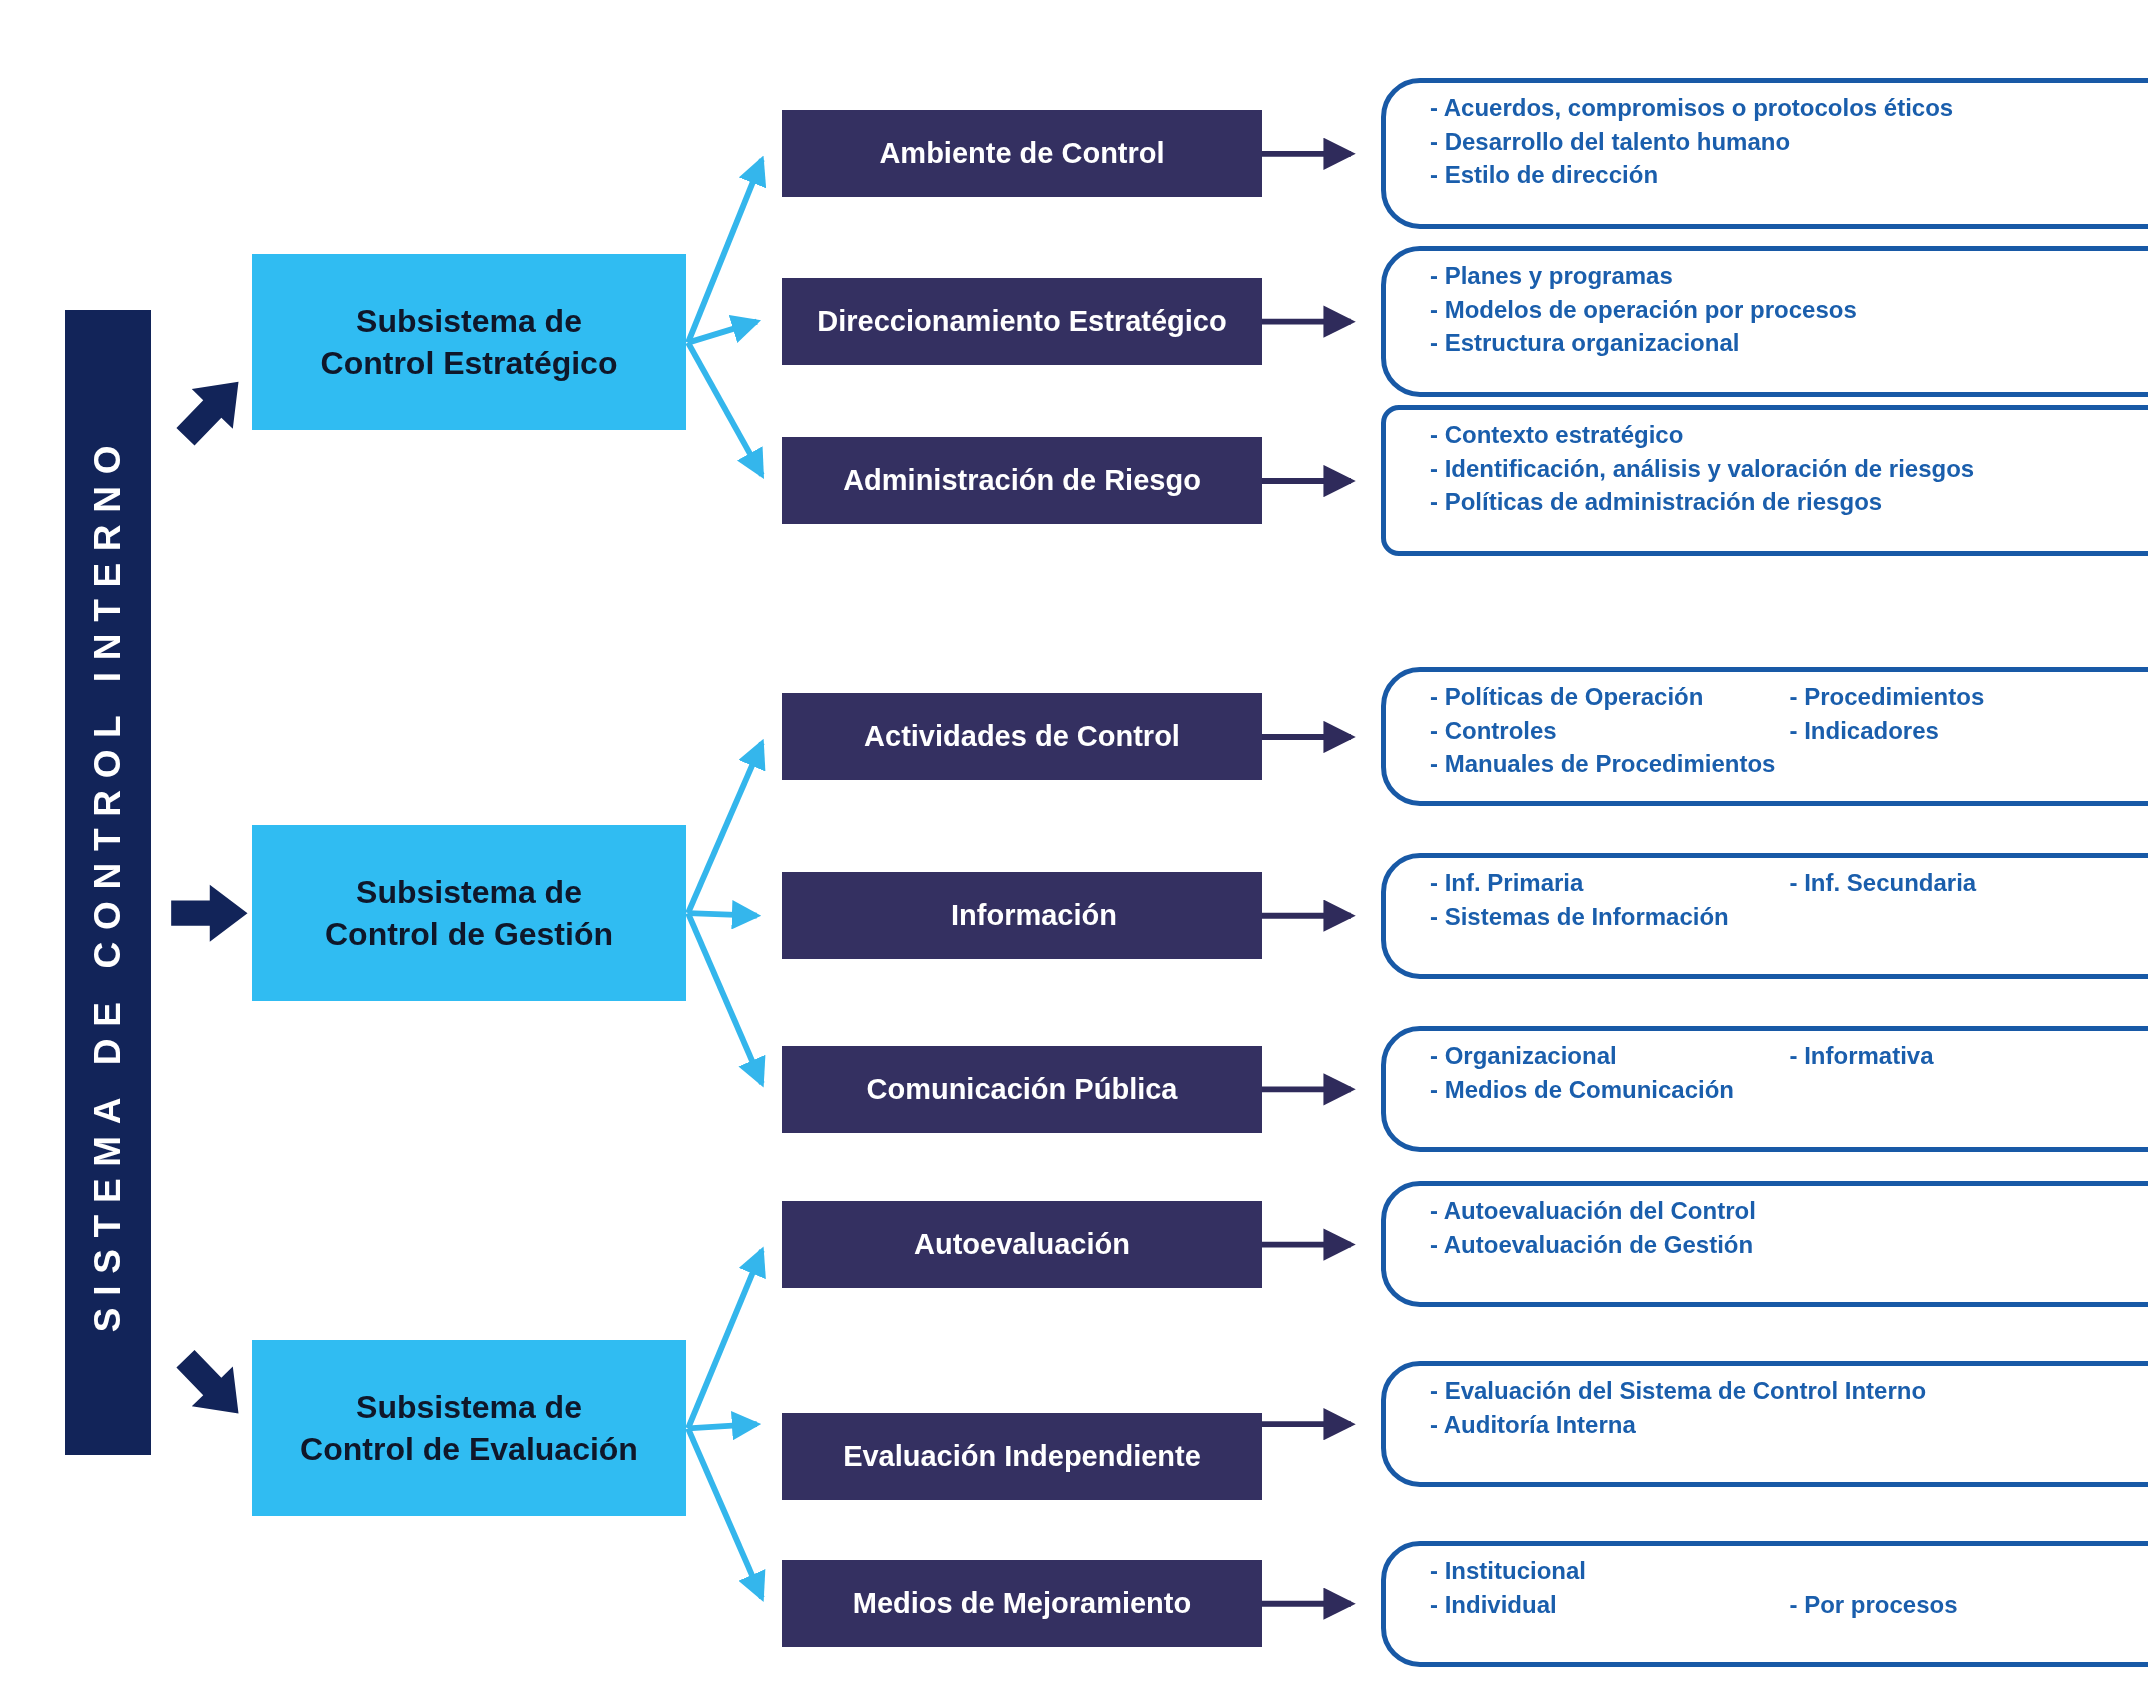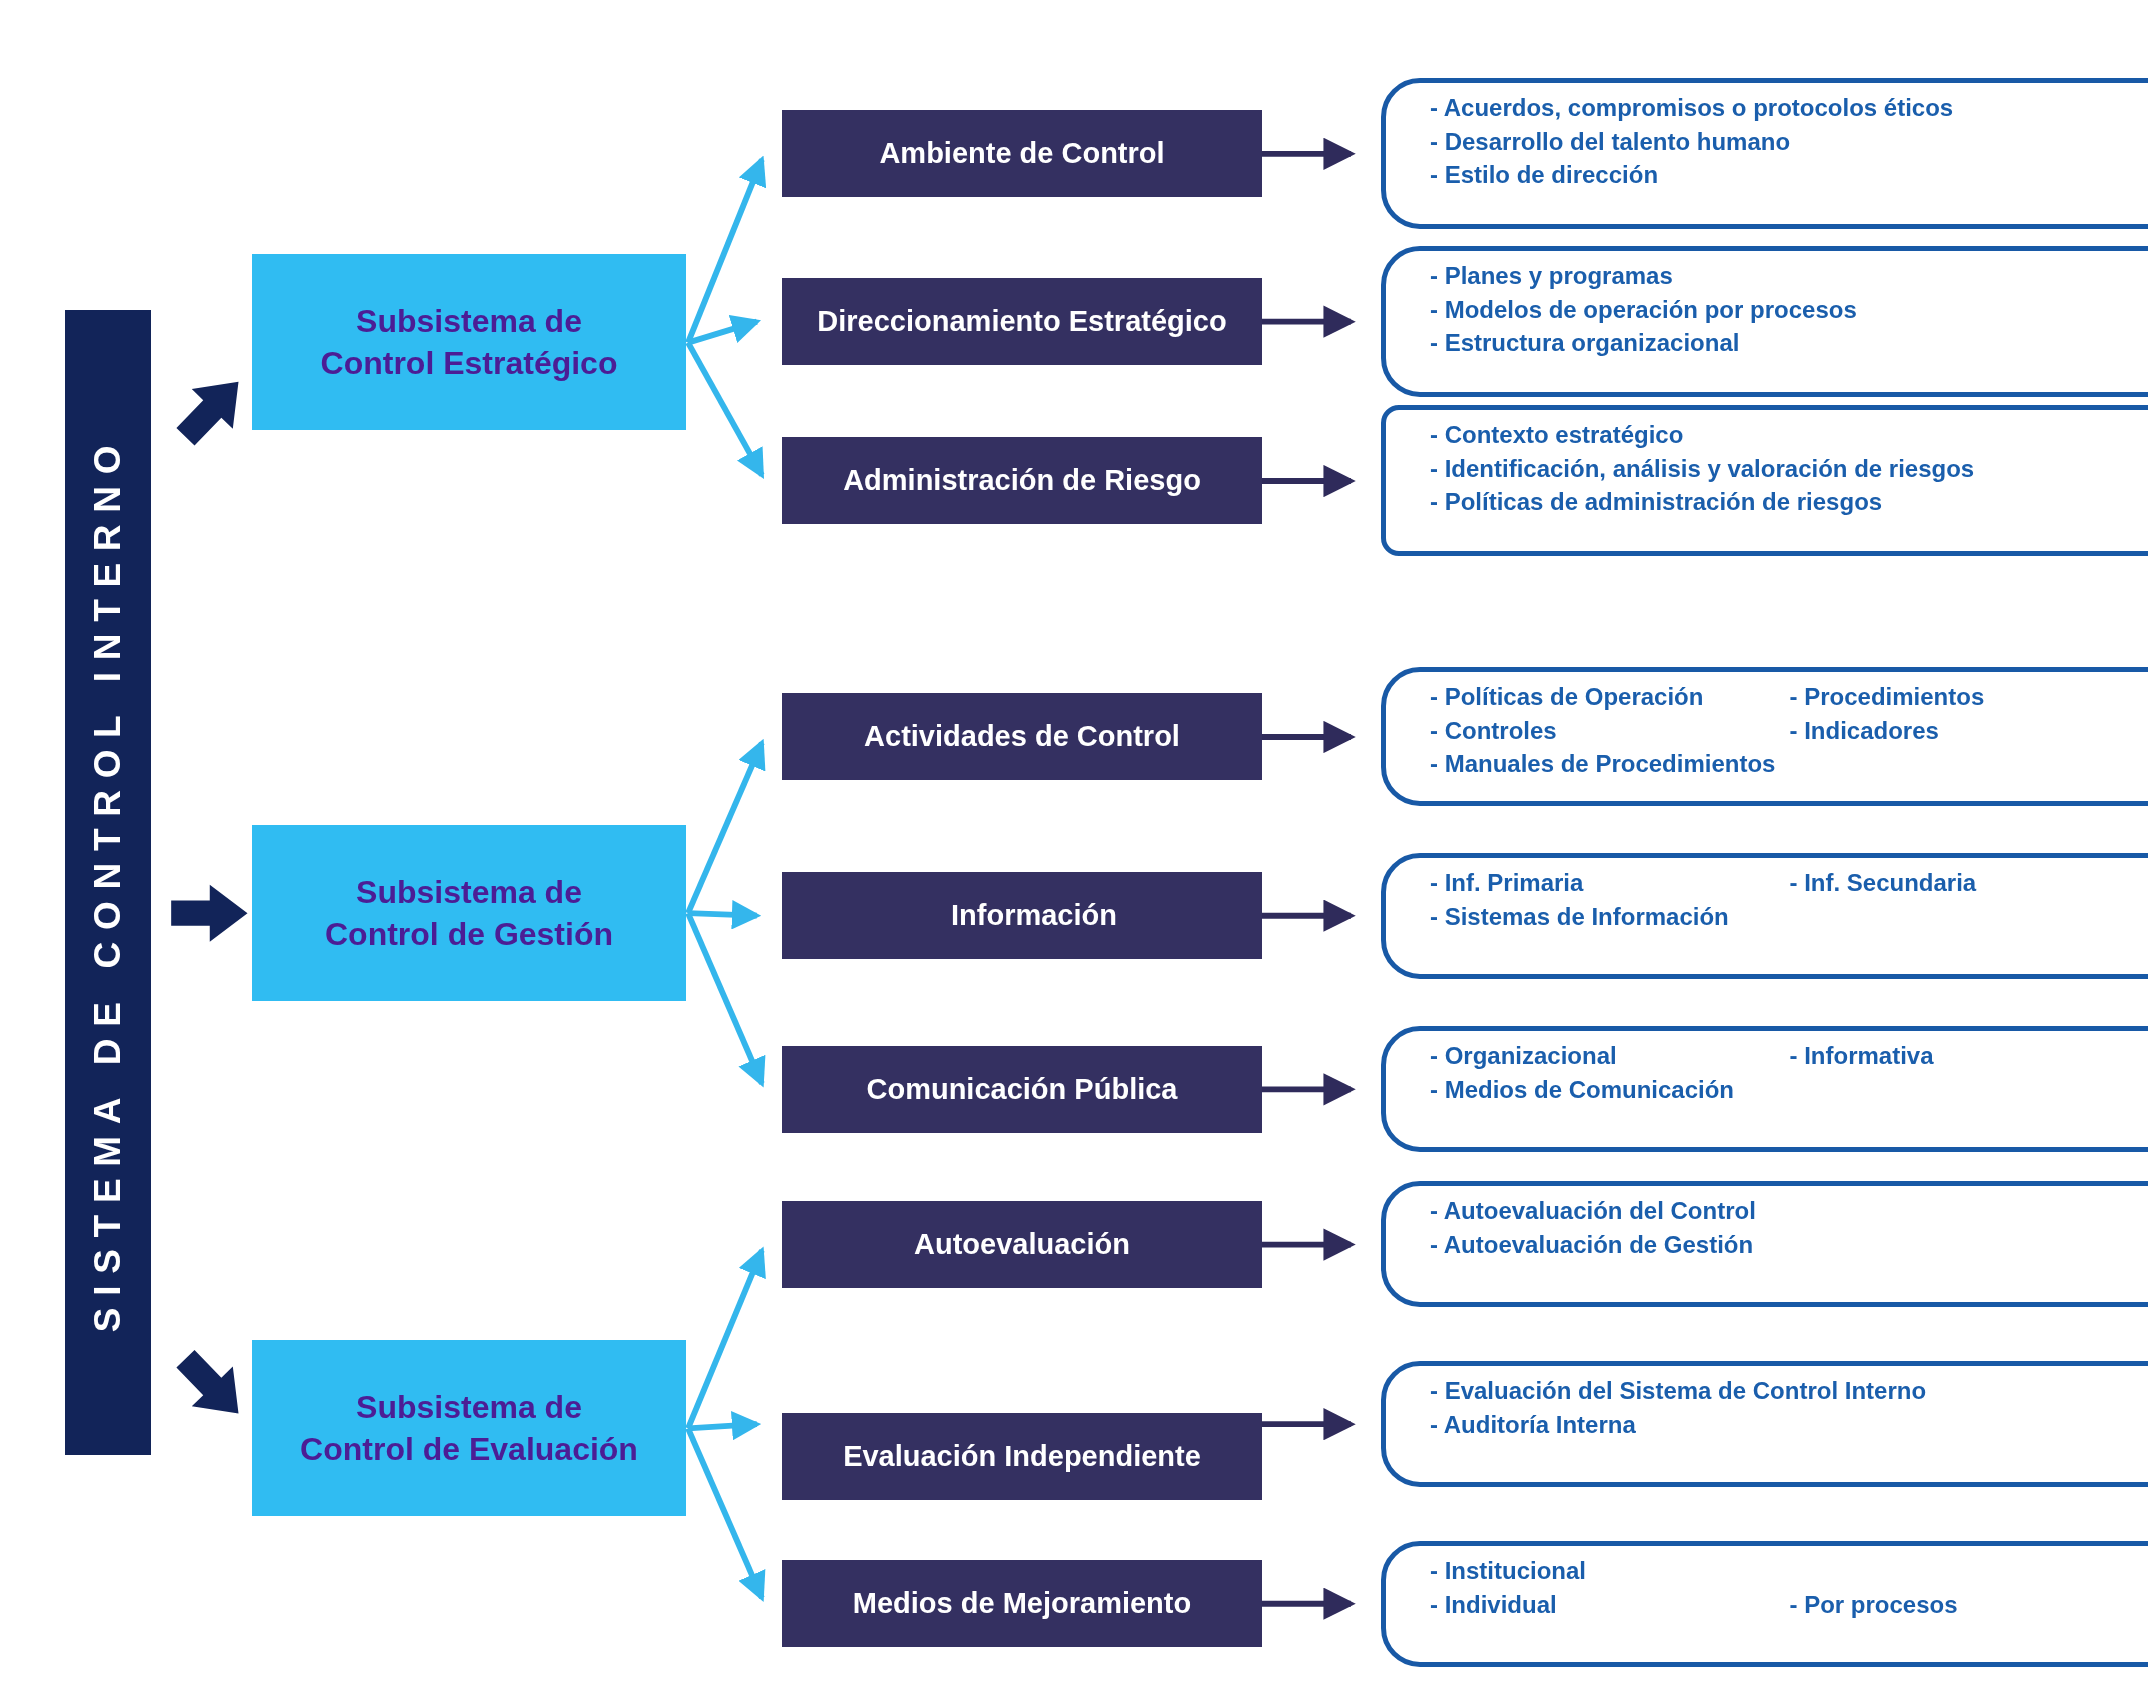--- a/index.html
+++ b/index.html
@@ -17,21 +17,21 @@
   }
   .vbar span{
     transform:rotate(-90deg);white-space:nowrap;color:#ffffff;
     font-weight:bold;font-size:37px;letter-spacing:11.7px;
   }
 
   
   .subbox{
     left:252px;width:434px;height:176px;background:#30BCF2;
     display:flex;flex-direction:column;align-items:center;justify-content:center;
-    color:#4c1d95;font-weight:bold;font-size:32px;line-height:1.32;text-align:center;
+    color:#0f172a;font-weight:bold;font-size:32px;line-height:1.32;text-align:center;
   }
   .sub1{top:254px;} .sub2{top:825px;} .sub3{top:1340px;}
 
   
   .compbox{
     left:782px;width:480px;height:87px;background:#343061;
     display:flex;align-items:center;justify-content:center;
     color:#ffffff;font-weight:bold;font-size:29px;text-align:center;white-space:nowrap;
   }
   .d1{top:110px;} .d2{top:278px;} .d3{top:437px;}

